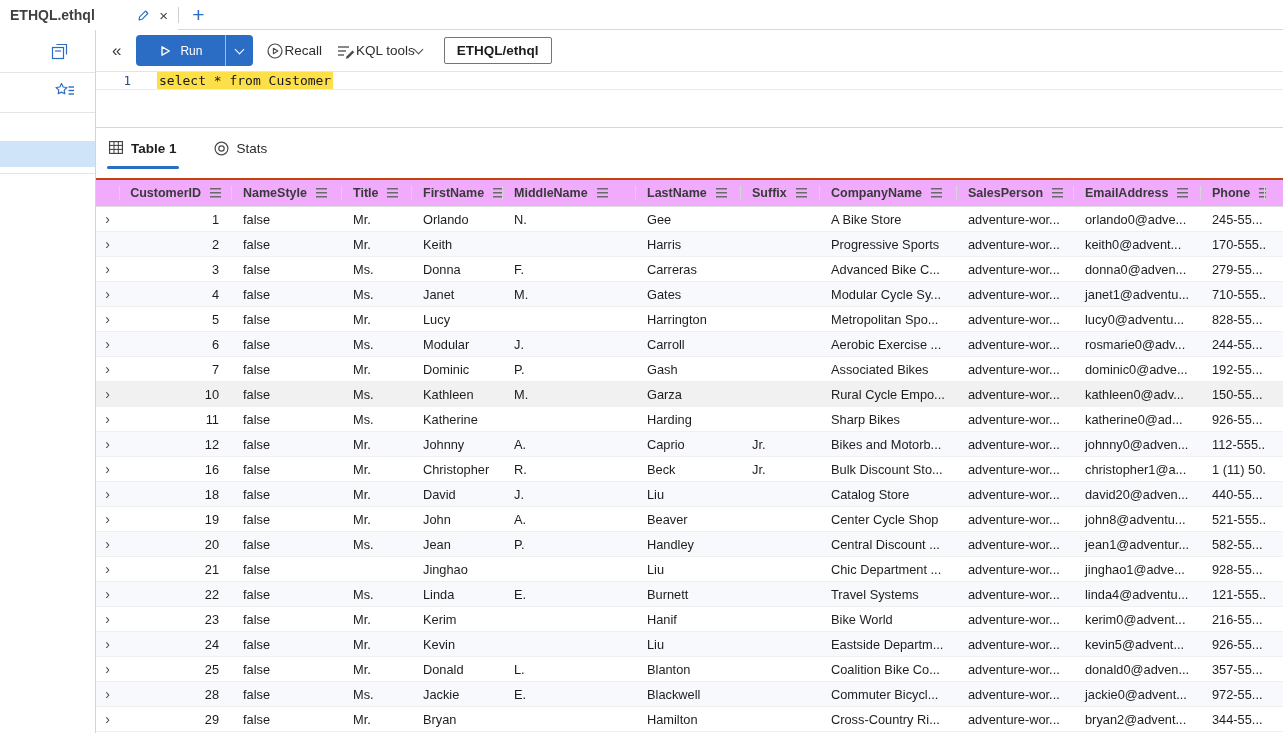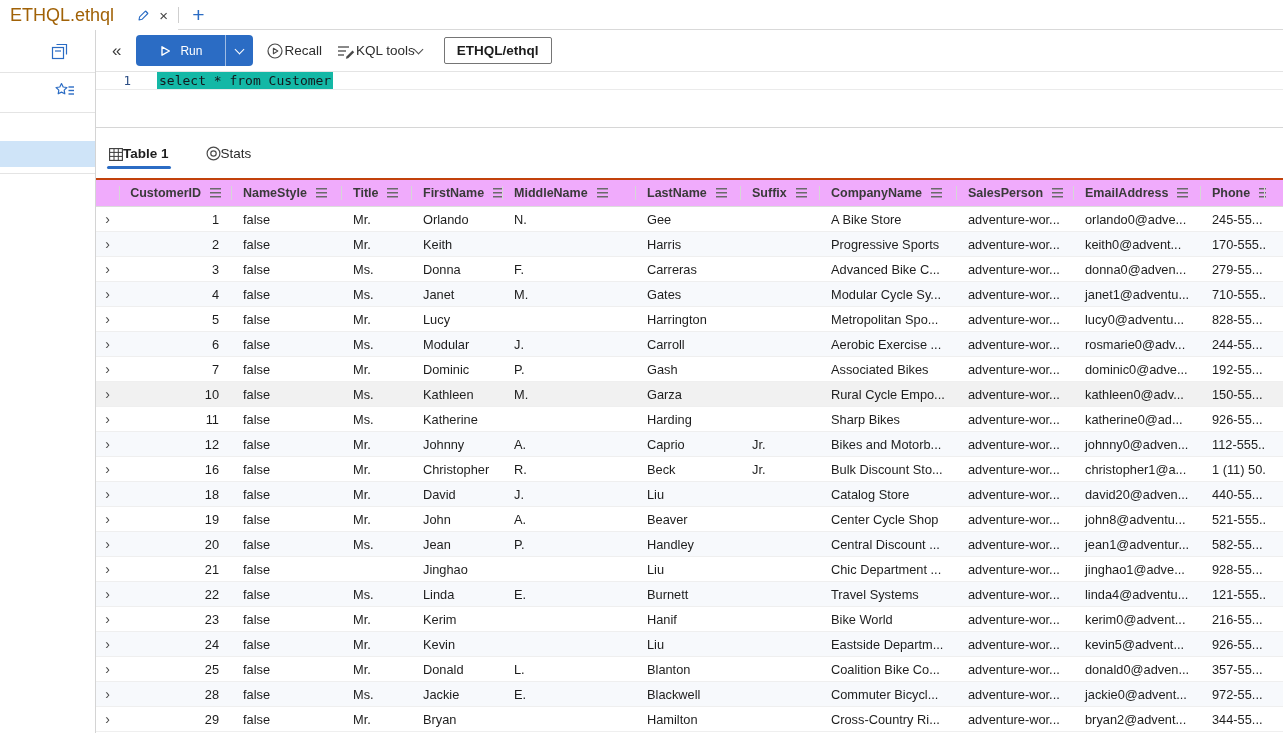--- a/index.html
+++ b/index.html
@@ -5,21 +5,21 @@
   html,body{margin:0;padding:0;background:#fff}
   body{width:1283px;height:733px;overflow:hidden;position:relative;
        font-family:"Liberation Sans",sans-serif;-webkit-font-smoothing:antialiased}
   .app{position:absolute;inset:0}
 
   
   .tabbar{position:absolute;top:0;left:0;width:1283px;height:30px;background:#fff}
   .tabbar-border{position:absolute;top:29px;left:178px;right:0;height:1px;background:#d9d9d9}
   .doc-tab{position:absolute;left:0;top:0;width:178px;height:30px;display:flex;align-items:center;
            padding:0 10px;box-sizing:border-box}
-  .doc-tab-label{font-size:18px;font-weight:400;color:#a16207}
+  .doc-tab-label{font-size:14px;font-weight:700;color:#404040}
   .tab-edit{margin-left:auto;display:flex;align-items:center}
   .tab-close{margin-left:9px;font-size:15px;color:#464646;line-height:1}
   .tab-sep{position:absolute;left:178px;top:7px;height:16px;width:1px;background:#cfcfcf}
   .new-tab{position:absolute;left:185px;top:1px;width:27px;height:27px;display:flex;align-items:center;
            justify-content:center;color:#2b6cc4;font-size:21px;font-weight:300}
 
   
   .sidebar{position:absolute;top:30px;left:0;width:96px;height:703px;box-sizing:border-box;
            border-right:1px solid #d4d4d4;background:#fff}
   .sb-line{position:absolute;left:0;right:0;height:1px;background:#e4e4e4}
@@ -48,26 +48,26 @@
   .tool-item.kql{margin-left:14px}
   .db-box{margin-left:22px;border:1px solid #757575;border-radius:2px;padding:5px 12px;
           font-weight:600;font-size:13.5px;color:#1c1c1c;background:#fff}
 
   
   .editor{position:absolute;top:42px;left:0;right:0;height:56px;box-sizing:border-box;
           border-bottom:1px solid #d6d6d6;background:#fff}
   .code-line{height:17px;display:flex;align-items:center;border-bottom:1px solid #ebebeb}
   .lnum{width:35px;text-align:right;font-family:"DejaVu Sans Mono",monospace;font-size:12.5px;color:#2d4f86}
   .code{margin-left:26px;font-family:"DejaVu Sans Mono",monospace;font-size:13px;color:#15181d;
-        background:#14b8a6;padding:0 2px;line-height:17px;white-space:pre}
+        background:#fde047;padding:0 2px;line-height:17px;white-space:pre}
 
   
   .rtabs{position:absolute;top:98px;left:0;right:0;height:44px;box-sizing:border-box;
          padding:13px 0 0 13px;display:flex;gap:37px;background:#fff}
-  .rtab{display:flex;align-items:flex-end;height:20px;font-size:13.5px;color:#2a2a2a;position:relative}
+  .rtab{display:flex;align-items:flex-start;gap:8px;height:20px;font-size:13.5px;color:#2a2a2a;position:relative}
   .rtab.active{font-weight:600;color:#1e1e1e}
   .tab-underline{position:absolute;left:-2px;right:-2px;bottom:-8px;height:3px;background:#2b6cc4;border-radius:2px}
 
   
   .ghead{position:absolute;top:148px;left:0;width:1187px;height:29px;box-sizing:border-box;
          background:#f0abfc;border-top:2px solid #c2410c;border-bottom:1px solid #dcdcdc;
          display:flex;overflow:hidden}
   .hcell{flex:none;box-sizing:border-box;display:flex;align-items:center;position:relative;
          padding:0 10px 0 12px;font-size:12.5px;font-weight:600;color:#3a3a3a;white-space:nowrap;overflow:hidden}
   .hcell::before{content:"";position:absolute;left:0;top:6px;bottom:6px;width:1px;background:#d6d6d6}

